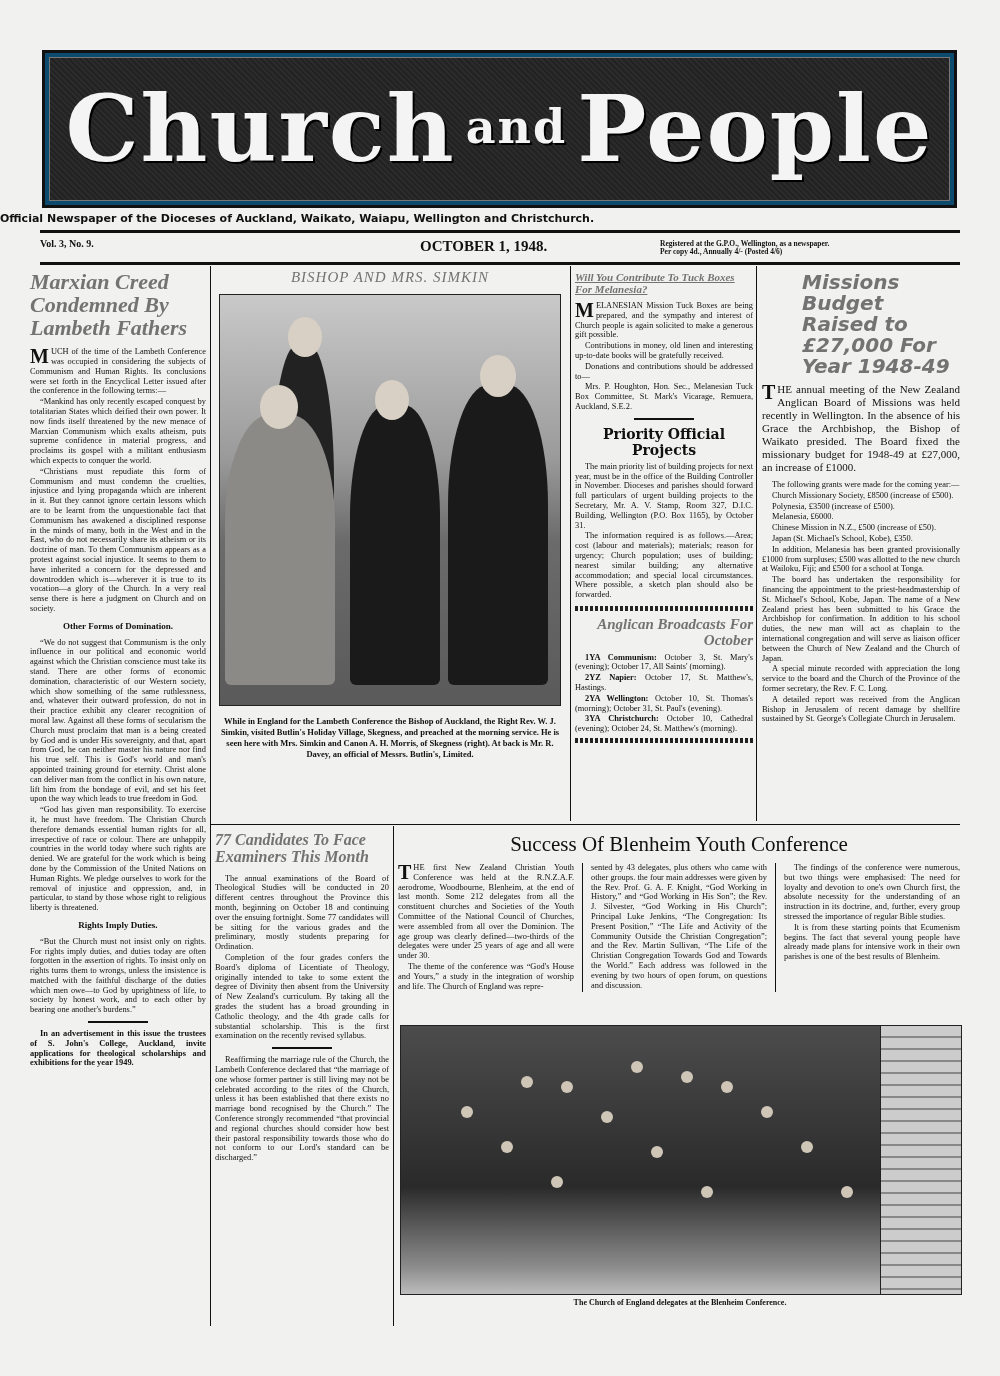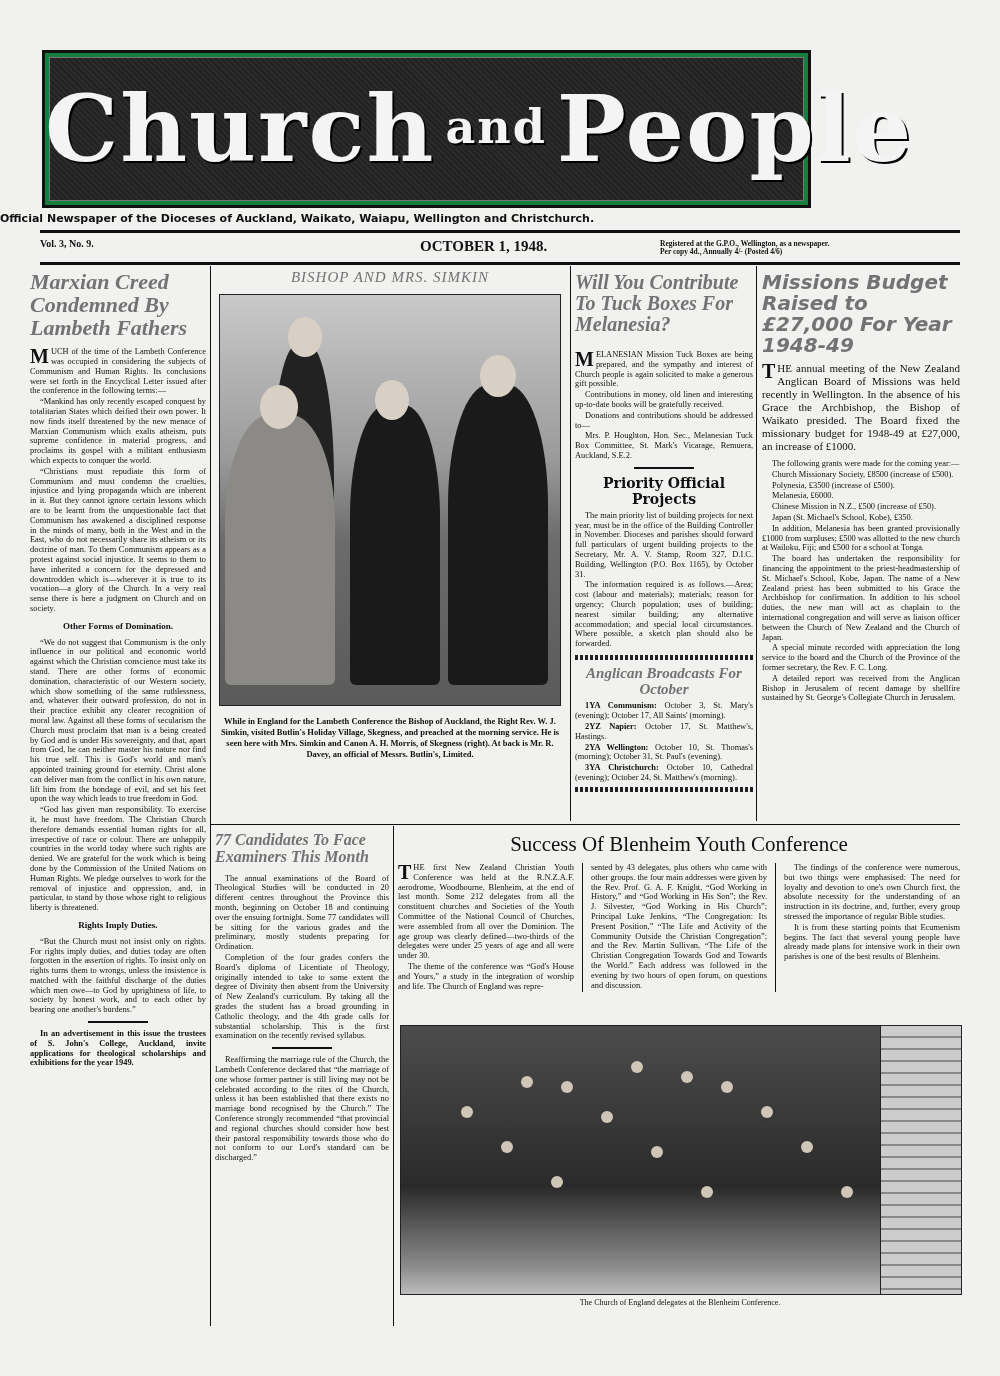--- a/index.html
+++ b/index.html
@@ -1,18 +1,18 @@
 <!DOCTYPE html>
 <html><head>
 <meta charset="utf-8">
 <style>
   html,body{margin:0;padding:0;}
   body{width:1000px;height:1376px;background:#f1f1ef;position:relative;overflow:hidden;font-family:"DejaVu Serif","Liberation Serif",serif;color:#111;}
   .abs{position:absolute;}
-  .masthead{left:42px;top:50px;width:769px;height:158px;background:#15803d;border:3px solid #111;box-sizing:border-box;}
+  .masthead{left:42px;top:50px;width:915px;height:158px;background:#0c4a6e;border:3px solid #111;box-sizing:border-box;}
   .masthead .inner{position:absolute;left:4px;top:4px;right:4px;bottom:4px;border:1px solid #777;background:repeating-linear-gradient(45deg,#222 0 2px,#2b2b2b 2px 4px);}
   .masthead .title{position:absolute;left:0;right:0;top:22px;text-align:center;font-family:"DejaVu Serif",serif;font-size:92px;font-weight:bold;color:#f4f4f4;letter-spacing:2px;text-shadow:2px 2px 0 #000;}
   .masthead .title .and{font-size:46px;vertical-align:18px;margin:0 10px;}
   .official{left:0;width:1000px;top:212px;font-family:"DejaVu Sans","Liberation Sans",sans-serif;font-weight:bold;font-size:11px;}
   .rule{background:#111;height:3px;}
   .rule.thin{height:1px;}
   .vrule{background:#111;width:1px;}
   .dateline{top:238px;font-family:"Liberation Serif",serif;font-weight:bold;}
   .vol{left:40px;font-size:10px;}
   .date{left:420px;font-size:15px;}
@@ -83,46 +83,46 @@
     <div class="head" style="left:40px;top:90px;width:38px;height:44px;"></div>
     <div class="fig" style="left:130px;top:110px;width:90px;height:280px;"></div>
     <div class="head" style="left:155px;top:85px;width:34px;height:40px;"></div>
     <div class="fig" style="left:228px;top:90px;width:100px;height:300px;"></div>
     <div class="head" style="left:260px;top:60px;width:36px;height:42px;"></div>
   </div>
   <div class="caption" style="margin-top:10px;padding:0 6px;font-weight:bold;">While in England for the Lambeth Conference the Bishop of Auckland, the Right Rev. W. J. Simkin, visited Butlin's Holiday Village, Skegness, and preached at the morning service. He is seen here with Mrs. Simkin and Canon A. H. Morris, of Skegness (right). At back is Mr. R. Davey, an official of Messrs. Butlin's, Limited.</div>
 </div>
 
 <div class="abs" style="left:575px;top:272px;width:178px;">
-  <div class="hl" style="font-size:20px;margin-bottom:15px;">Will You Contribute To Tuck Boxes For Melanesia?</div>
+  <div class="hl" style="font-size:11px;margin-bottom:6px;text-decoration:underline;">Will You Contribute To Tuck Boxes For Melanesia?</div>
   <div class="col">
     <p style="text-indent:0"><span class="dropcap">M</span><span>ELANESIAN Mission Tuck Boxes are being prepared, and the sympathy and interest of Church people is again solicited to make a generous gift possible.</span></p>
     <p>Contributions in money, old linen and interesting up-to-date books will be gratefully received.</p>
     <p>Donations and contributions should be addressed to—</p>
     <p>Mrs. P. Houghton, Hon. Sec., Melanesian Tuck Box Committee, St. Mark's Vicarage, Remuera, Auckland, S.E.2.</p>
   </div>
   <div class="center-rule"></div>
   <div style="text-align:center;font-weight:bold;font-size:14px;line-height:16px;margin:4px 0;">Priority Official Projects</div>
   <div class="col">
     <p>The main priority list of building projects for next year, must be in the office of the Building Controller in November. Dioceses and parishes should forward full particulars of urgent building projects to the Secretary, Mr. A. V. Stamp, Room 327, D.I.C. Building, Wellington (P.O. Box 1165), by October 31.</p>
     <p>The information required is as follows.—Area; cost (labour and materials); materials; reason for urgency; Church population; uses of building; nearest similar building; any alternative accommodation; and special local circumstances. Where possible, a sketch plan should also be forwarded.</p>
   </div>
   <div class="wavy" style="margin:6px 0;"></div>
-  <div class="hl" style="font-size:15px;text-align:center;">Anglican Broadcasts For October</div>
+  <div class="hl" style="font-size:15px;text-align:right;">Anglican Broadcasts For October</div>
   <div class="col" style="margin-top:4px;">
     <p><b>1YA Communism:</b> <span>October 3, St. Mary's (evening); October 17, All Saints' (morning).</span></p>
     <p><b>2YZ Napier:</b> <span>October 17, St. Matthew's, Hastings.</span></p>
     <p><b>2YA Wellington:</b> <span>October 10, St. Thomas's (morning); October 31, St. Paul's (evening).</span></p>
     <p><b>3YA Christchurch:</b> <span>October 10, Cathedral (evening); October 24, St. Matthew's (morning).</span></p>
   </div>
   <div class="wavy" style="margin-top:4px;"></div>
 </div>
 
 <div class="abs" style="left:762px;top:272px;width:198px;">
-  <div class="hl" style="font-size:20px;font-family:'DejaVu Sans',sans-serif;margin-bottom:6px;">Missions Budget Raised to £27,000 For Year 1948-49</div>
+  <div class="hl" style="font-size:20px;font-family:'DejaVu Sans',sans-serif;margin-bottom:6px;margin-left:40px;">Missions Budget Raised to £27,000 For Year 1948-49</div>
   <div style="font-size:11px;line-height:13px;text-align:justify;font-family:'Liberation Serif',serif;margin-bottom:6px;"><span class="dropcap">T</span><span>HE annual meeting of the New Zealand Anglican Board of Missions was held recently in Wellington. In the absence of his Grace the Archbishop, the Bishop of Waikato presided. The Board fixed the missionary budget for 1948-49 at £27,000, an increase of £1000.</span></div>
   <div class="col">
     <p>The following grants were made for the coming year:—</p>
     <p>Church Missionary Society, £8500 (increase of £500).</p>
     <p>Polynesia, £3500 (increase of £500).</p>
     <p>Melanesia, £6000.</p>
     <p>Chinese Mission in N.Z., £500 (increase of £50).</p>
     <p>Japan (St. Michael's School, Kobe), £350.</p>
     <p>In addition, Melanesia has been granted provisionally £1000 from surpluses; £500 was allotted to the new church at Wailoku, Fiji; and £500 for a school at Tonga.</p>
     <p>The board has undertaken the responsibility for financing the appointment to the priest-headmastership of St. Michael's School, Kobe, Japan. The name of a New Zealand priest has been submitted to his Grace the Archbishop for confirmation. In addition to his school duties, the new man will act as chaplain to the international congregation and will serve as liaison officer between the Church of New Zealand and the Church of Japan.</p>
@@ -172,13 +172,13 @@
   <div class="person" style="left:200px;top:85px;"></div>
   <div class="person" style="left:360px;top:80px;"></div>
   <div class="person" style="left:100px;top:115px;"></div>
   <div class="person" style="left:250px;top:120px;"></div>
   <div class="person" style="left:400px;top:115px;"></div>
   <div class="person" style="left:150px;top:150px;"></div>
   <div class="person" style="left:300px;top:160px;"></div>
   <div class="person" style="left:440px;top:160px;"></div>
 </div>
 <div class="abs photo" style="left:880px;top:1025px;width:80px;height:268px;background:repeating-linear-gradient(180deg,#ccc 0 10px,#888 10px 12px);"></div>
-<div class="abs caption" style="left:400px;top:1297px;width:560px;font-weight:normal;font-size:8px;">The Church of England delegates at the Blenheim Conference.</div>
+<div class="abs caption" style="left:400px;top:1297px;width:560px;font-weight:bold;font-size:8px;">The Church of England delegates at the Blenheim Conference.</div>
 
 </body></html>

